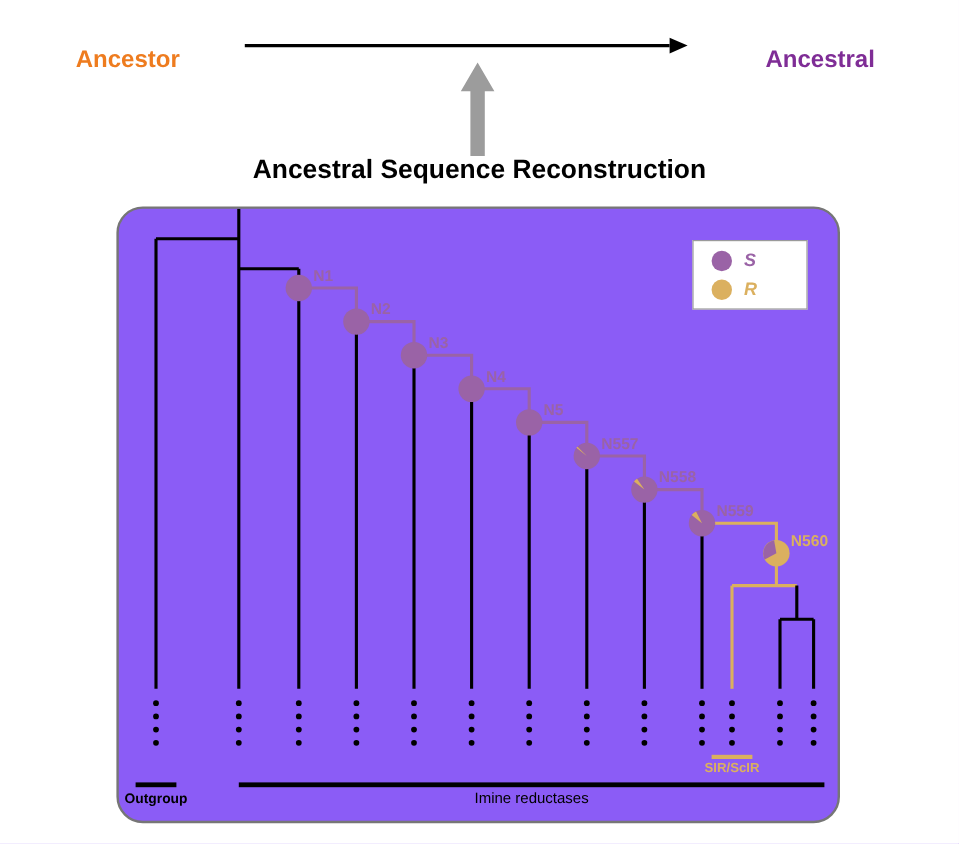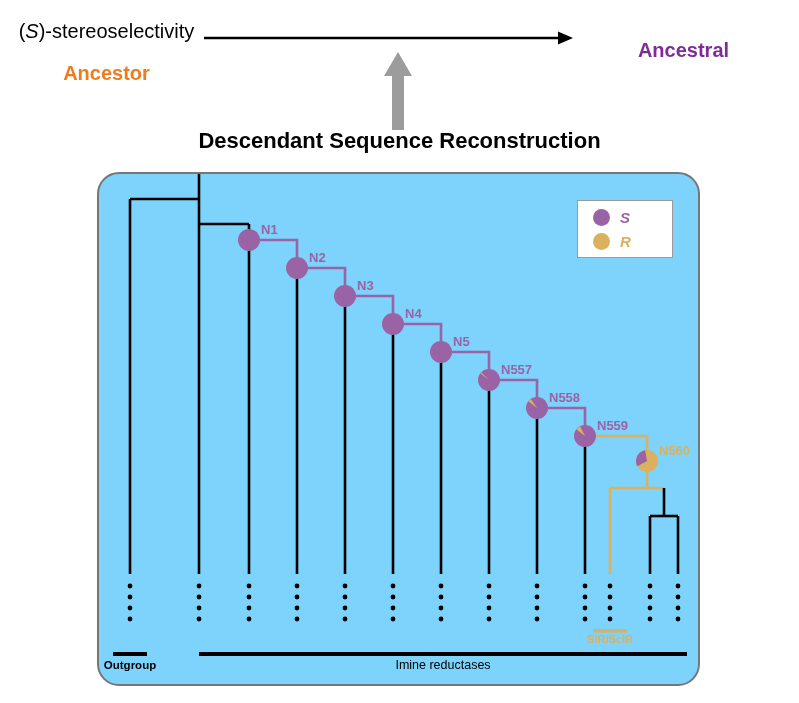--- a/index.html
+++ b/index.html
@@ -19,21 +19,21 @@
   .role-ancestor   { color:var(--orange); }
   .role-descendant { color:var(--desc-purple); }
 
   .up-arrow { position:absolute; left:378px; top:50px; }
   .up-arrow-poly { fill:var(--arrow-gray); }
 
   .asr-title { position:absolute; top:128px; left:0; width:100%; text-align:center;
                font-size:22px; font-weight:bold; }
 
   .panel { position:absolute; left:97px; top:172px; width:603px; height:514px;
-           border:2px solid #767676; border-radius:22px; background:#7dd3fc; }
+           border:2px solid #767676; border-radius:22px; background:#8b5cf6; }
   #tree-svg { display:block; }
 
   #tree-svg text { font-family:"Liberation Sans", sans-serif; }
   .node-label { font-weight:bold; font-size:13px; }
   .bar-label { fill:#000; font-size:12.5px; }
   .bar-label-bold { fill:#000; font-size:11.5px; font-weight:bold; }
   .sir-label { fill:var(--tan); font-size:11px; font-weight:bold; }
 
   .legend { position:absolute; left:577px; top:200px; width:96px; height:58px;
             border:1.5px solid #9a9a9a; background:#fff;
@@ -52,33 +52,32 @@
 
 <div class="page">
 
 
   <svg class="h-arrow" width="375" height="18" viewBox="0 0 375 18">
     <line x1="2" y1="9" x2="356" y2="9" stroke="#000" stroke-width="2.6"></line>
     <polygon points="356,2.5 371,9 356,15.5" fill="#000"></polygon>
   </svg>
 
   <div class="side-block left-block">
-    <div class="sel-text"><span>(</span><i>S</i><span>)-stereoselectivity</span></div>
     <div class="role role-ancestor">Ancestor</div>
   </div>
 
   <div class="side-block right-block">
     <div class="role role-descendant">Ancestral</div>
   </div>
 
   <svg class="up-arrow" width="40" height="80" viewBox="0 0 40 80">
     <polygon class="up-arrow-poly" points="20,2 34,26 26,26 26,80 14,80 14,26 6,26"></polygon>
   </svg>
 
-  <div class="asr-title">Descendant Sequence Reconstruction</div>
+  <div class="asr-title">Ancestral Sequence Reconstruction</div>
 
   <div class="panel">
     <svg id="tree-svg" width="595" height="518" viewBox="0 0 595 518">
       <g id="tree-dyn">
           <line x1="100" y1="0" x2="100" y2="400" stroke="#000" stroke-width="2.6"></line>
           <line x1="31" y1="25" x2="100" y2="25" stroke="#000" stroke-width="2.6"></line>
           <line x1="31" y1="25" x2="31" y2="400" stroke="#000" stroke-width="2.6"></line>
           <line x1="100" y1="50" x2="150" y2="50" stroke="#000" stroke-width="2.6"></line>
           <line x1="150" y1="50" x2="150" y2="66" stroke="#000" stroke-width="2.6"></line>
           <line x1="150" y1="66" x2="150" y2="400" stroke="#000" stroke-width="2.6"></line>

